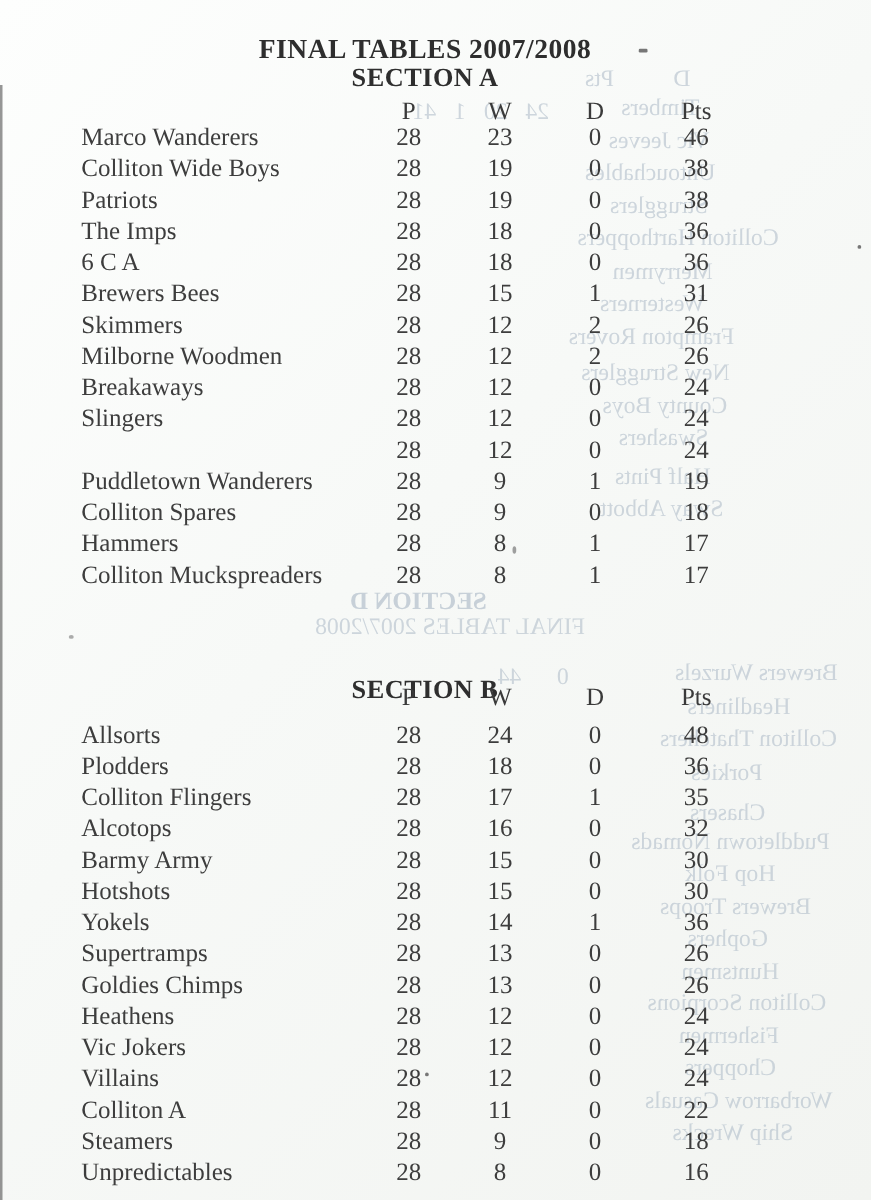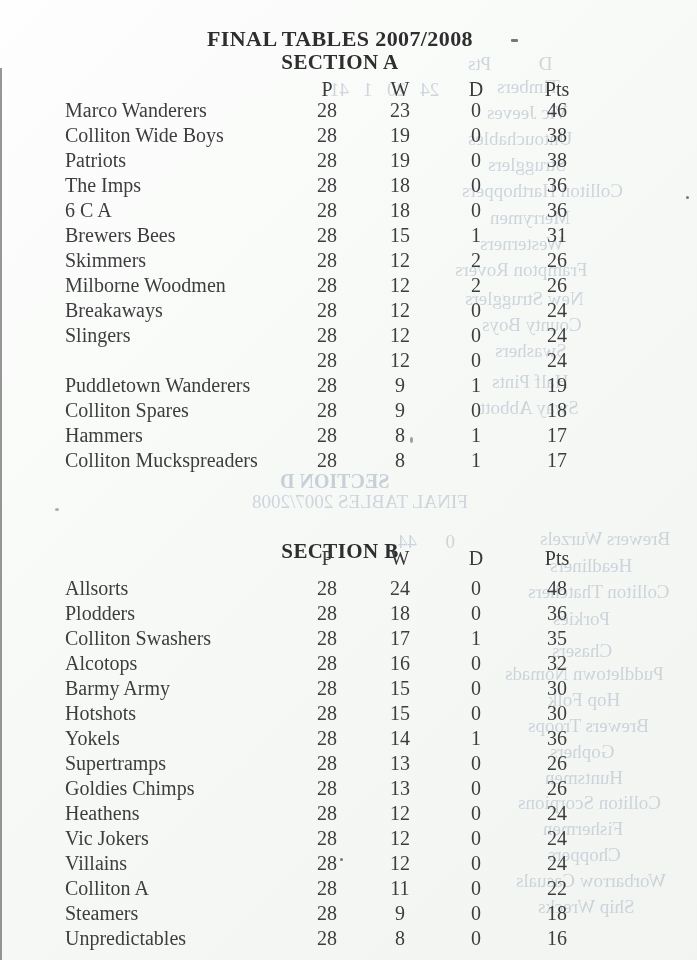--- a/index.html
+++ b/index.html
@@ -229,21 +229,21 @@
         <span class="c-pts">48</span>
       </div>
       <div class="row">
         <span class="c-name">Plodders</span>
         <span class="c-p">28</span>
         <span class="c-w">18</span>
         <span class="c-d">0</span>
         <span class="c-pts">36</span>
       </div>
       <div class="row">
-        <span class="c-name">Colliton Swashers</span>
+        <span class="c-name">Colliton Flingers</span>
         <span class="c-p">28</span>
         <span class="c-w">17</span>
         <span class="c-d">1</span>
         <span class="c-pts">35</span>
       </div>
       <div class="row">
         <span class="c-name">Alcotops</span>
         <span class="c-p">28</span>
         <span class="c-w">16</span>
         <span class="c-d">0</span>

